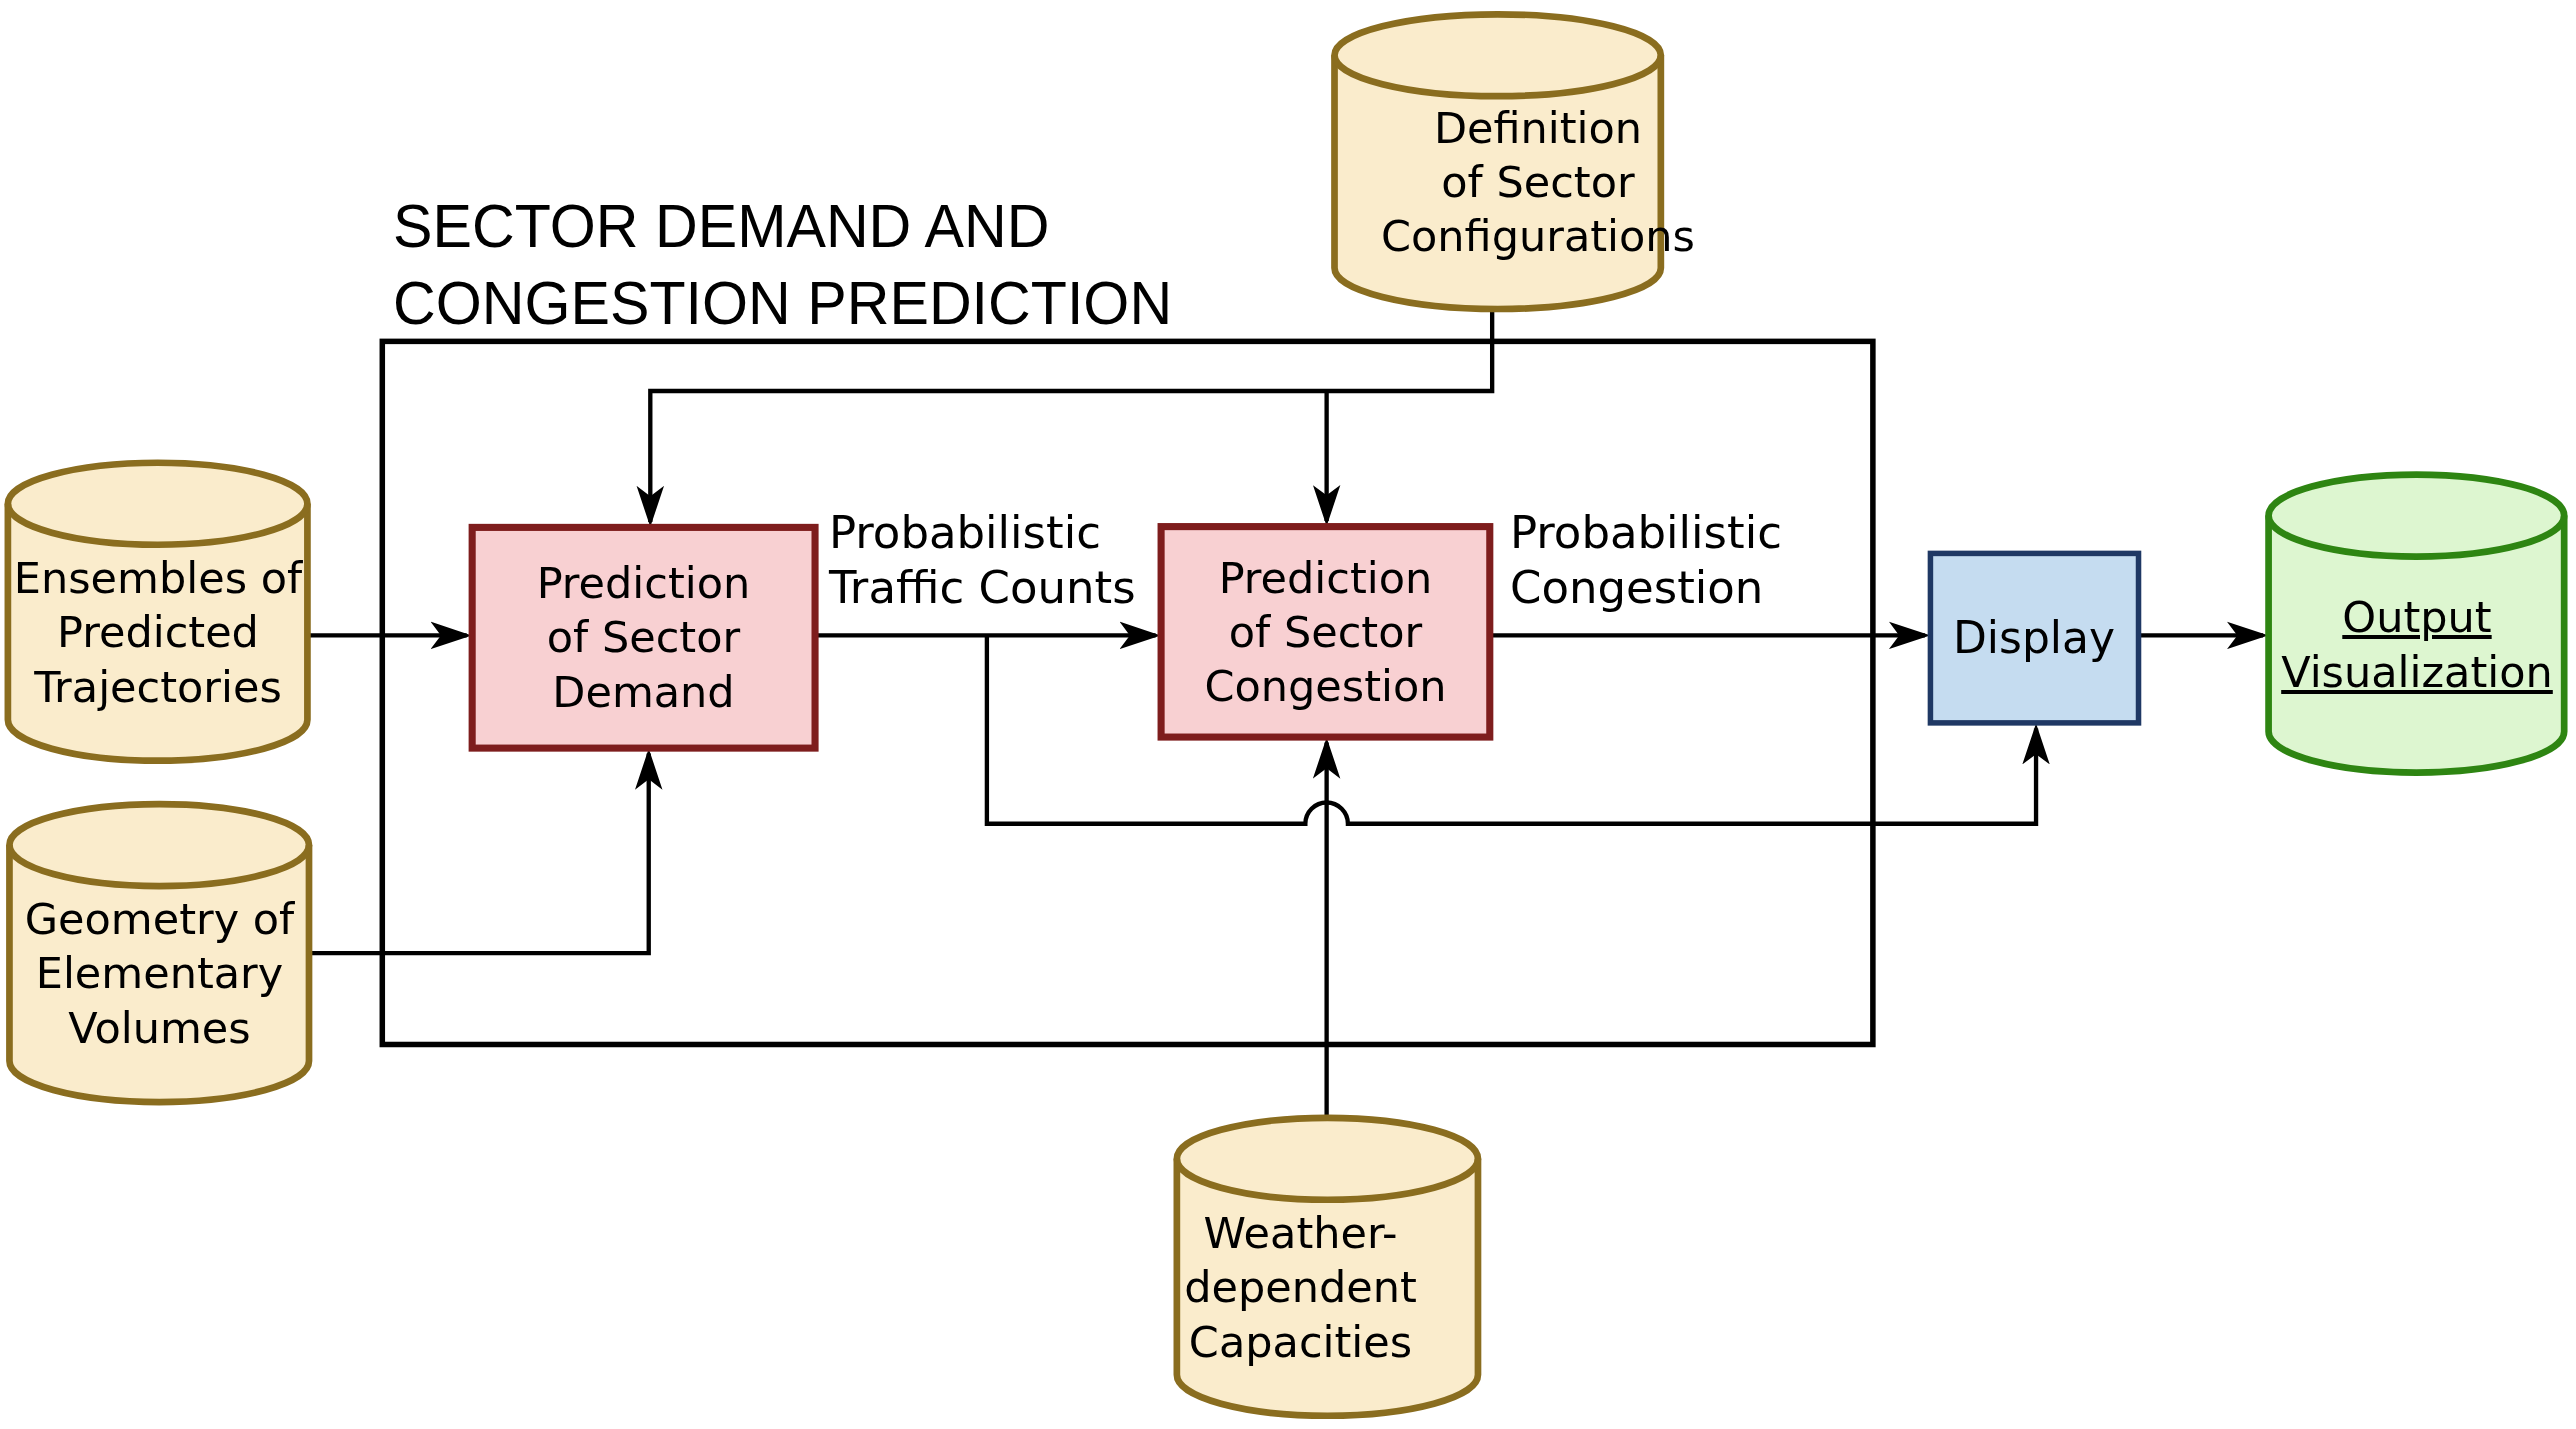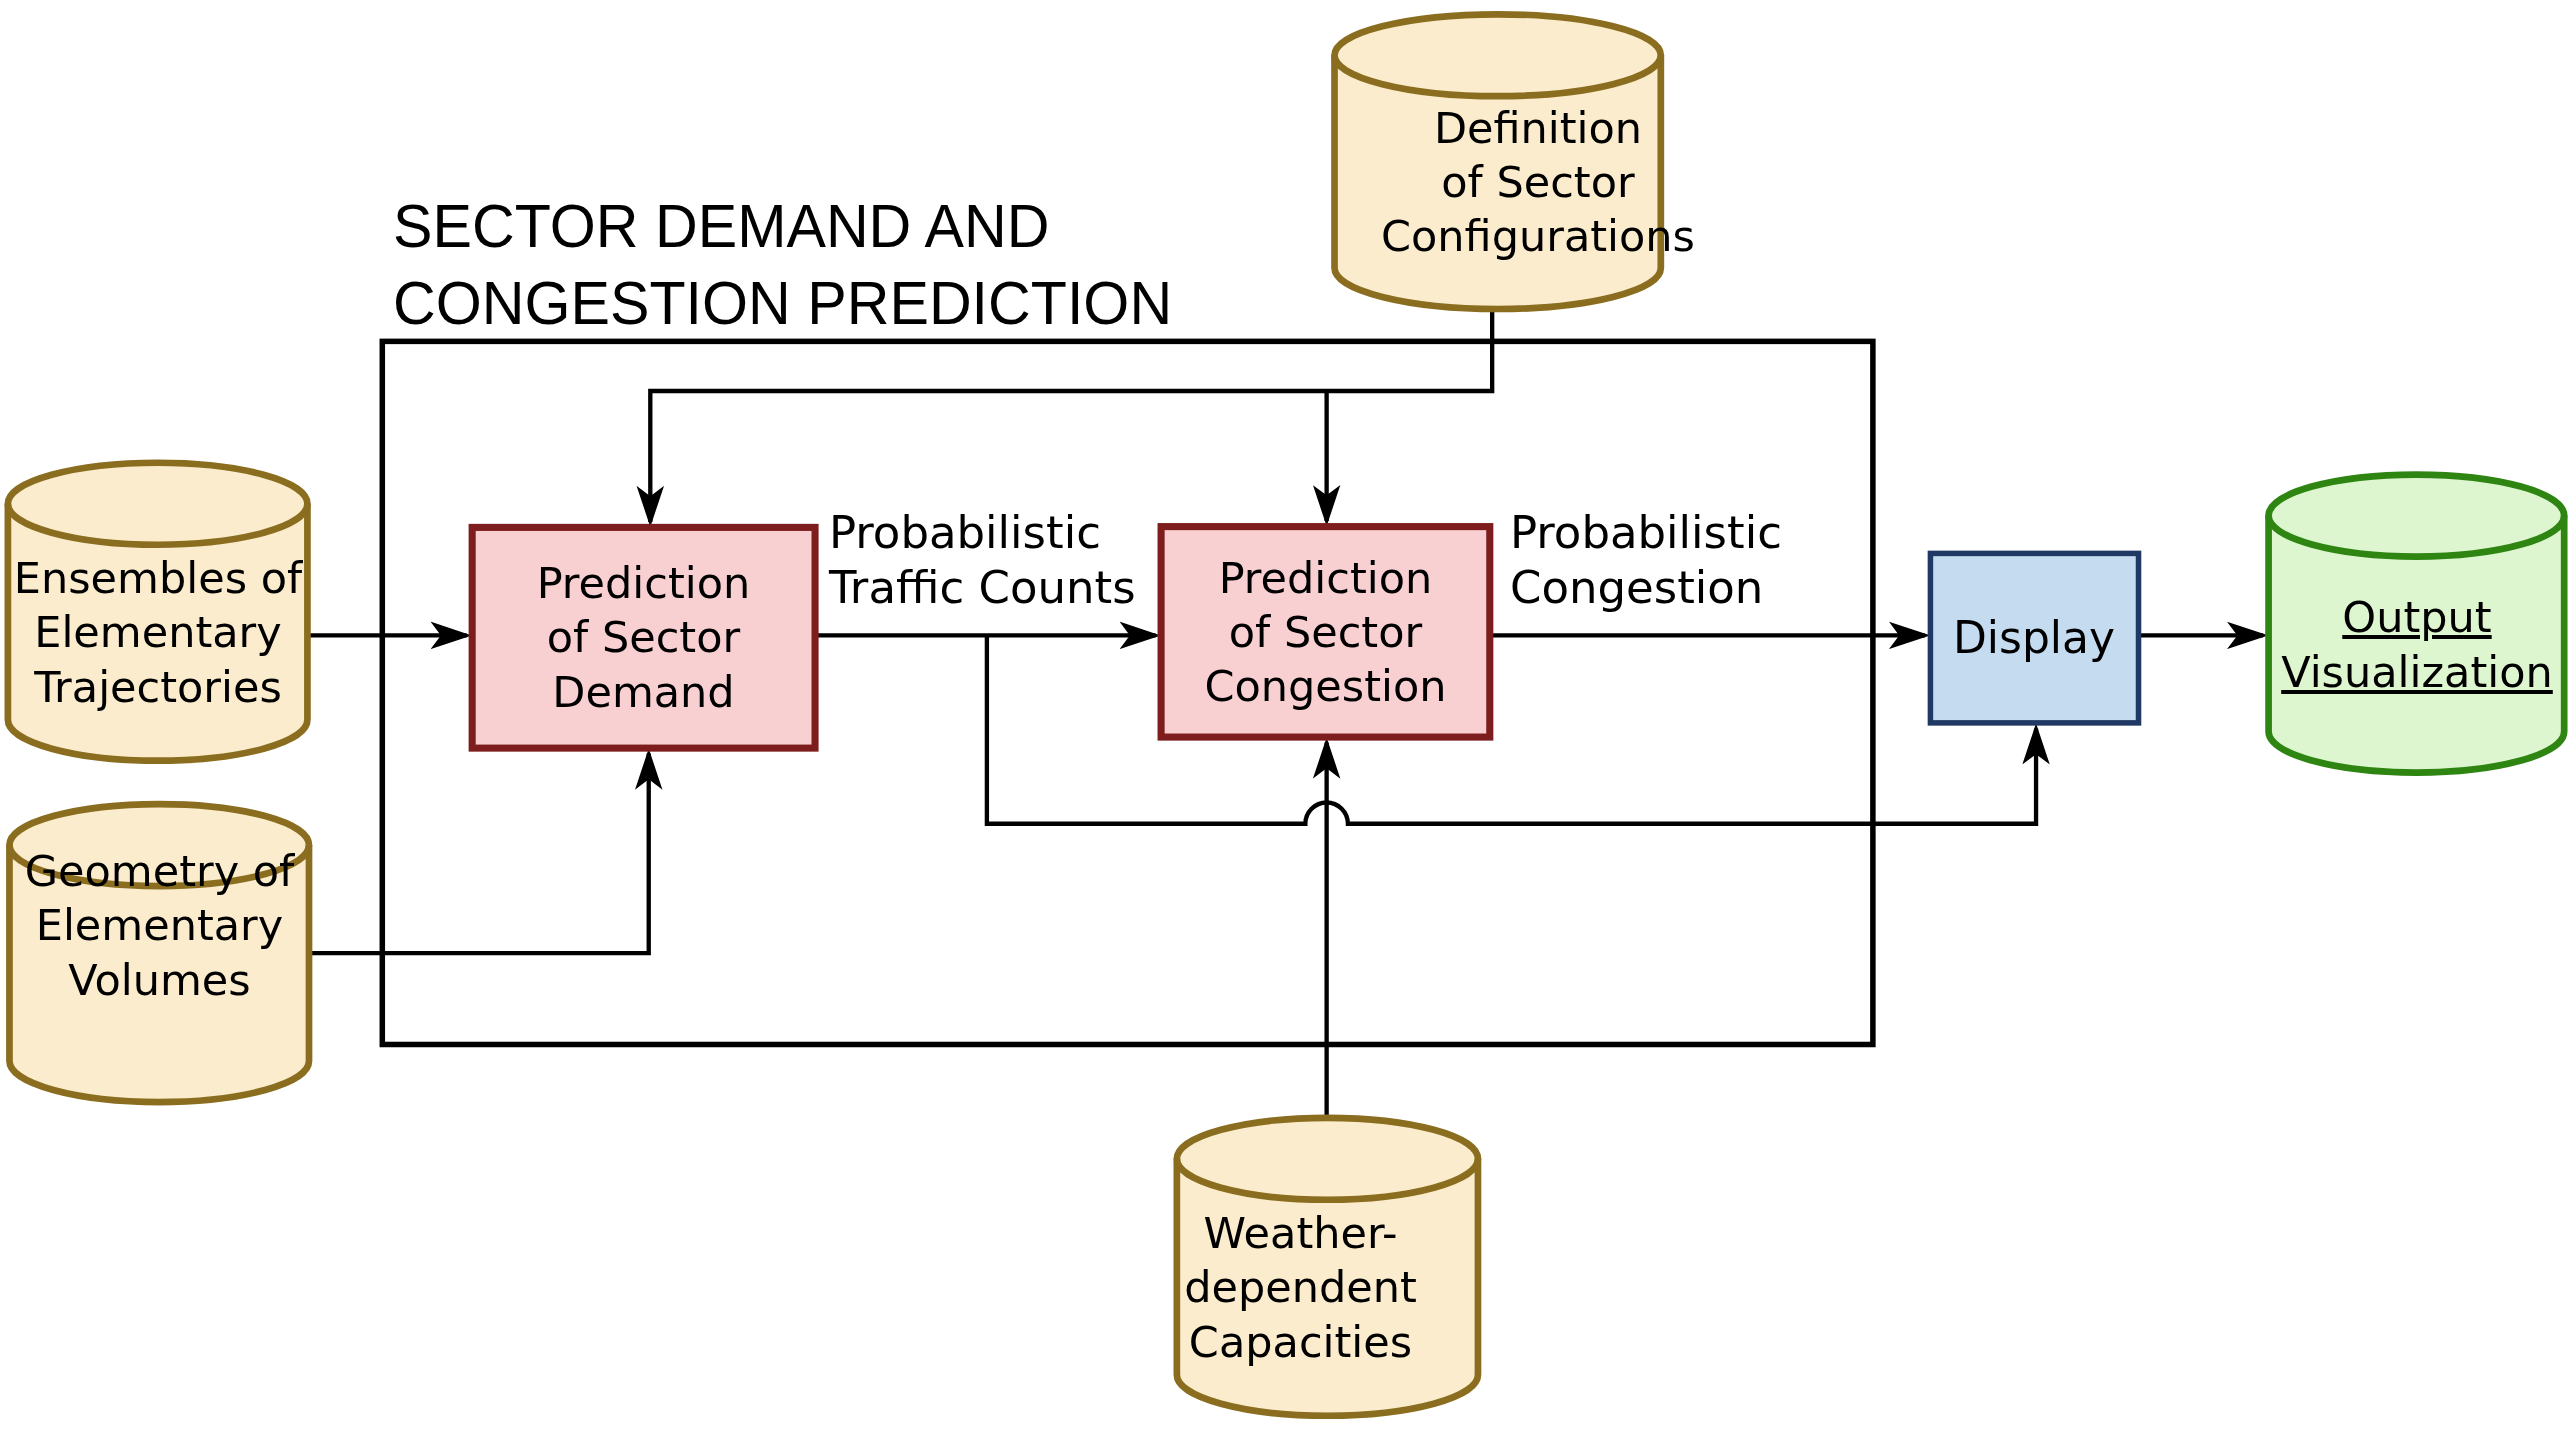--- a/index.html
+++ b/index.html
@@ -80,23 +80,23 @@
     <rect class="box-display" x="2449" y="702" width="264" height="215"></rect>
   </svg>
 
   <div id="title">SECTOR DEMAND AND
 CONGESTION PREDICTION</div>
 
   <div class="nlabel" style="left:1335px;top:55px;width:326px;height:254px;margin-left:40px;">Definition
 of Sector
 Configurations</div>
   <div class="nlabel" style="left:8px;top:504px;width:300px;height:257px;">Ensembles of
-Elementary
+Predicted
 Trajectories</div>
-  <div class="nlabel" style="left:9.5px;top:797px;width:300px;height:257px;">Geometry of
+  <div class="nlabel" style="left:9.5px;top:845px;width:300px;height:257px;">Geometry of
 Elementary
 Volumes</div>
   <div class="nlabel" style="left:1150px;top:1159px;width:301px;height:257px;">Weather-
 dependent
 Capacities</div>
   <div class="nlabel" style="left:2269px;top:516px;width:296px;height:257px;text-decoration:underline;">Output
 Visualization</div>
   <div class="nlabel" style="left:472px;top:527px;width:343px;height:221px;">Prediction
 of Sector
 Demand</div>

